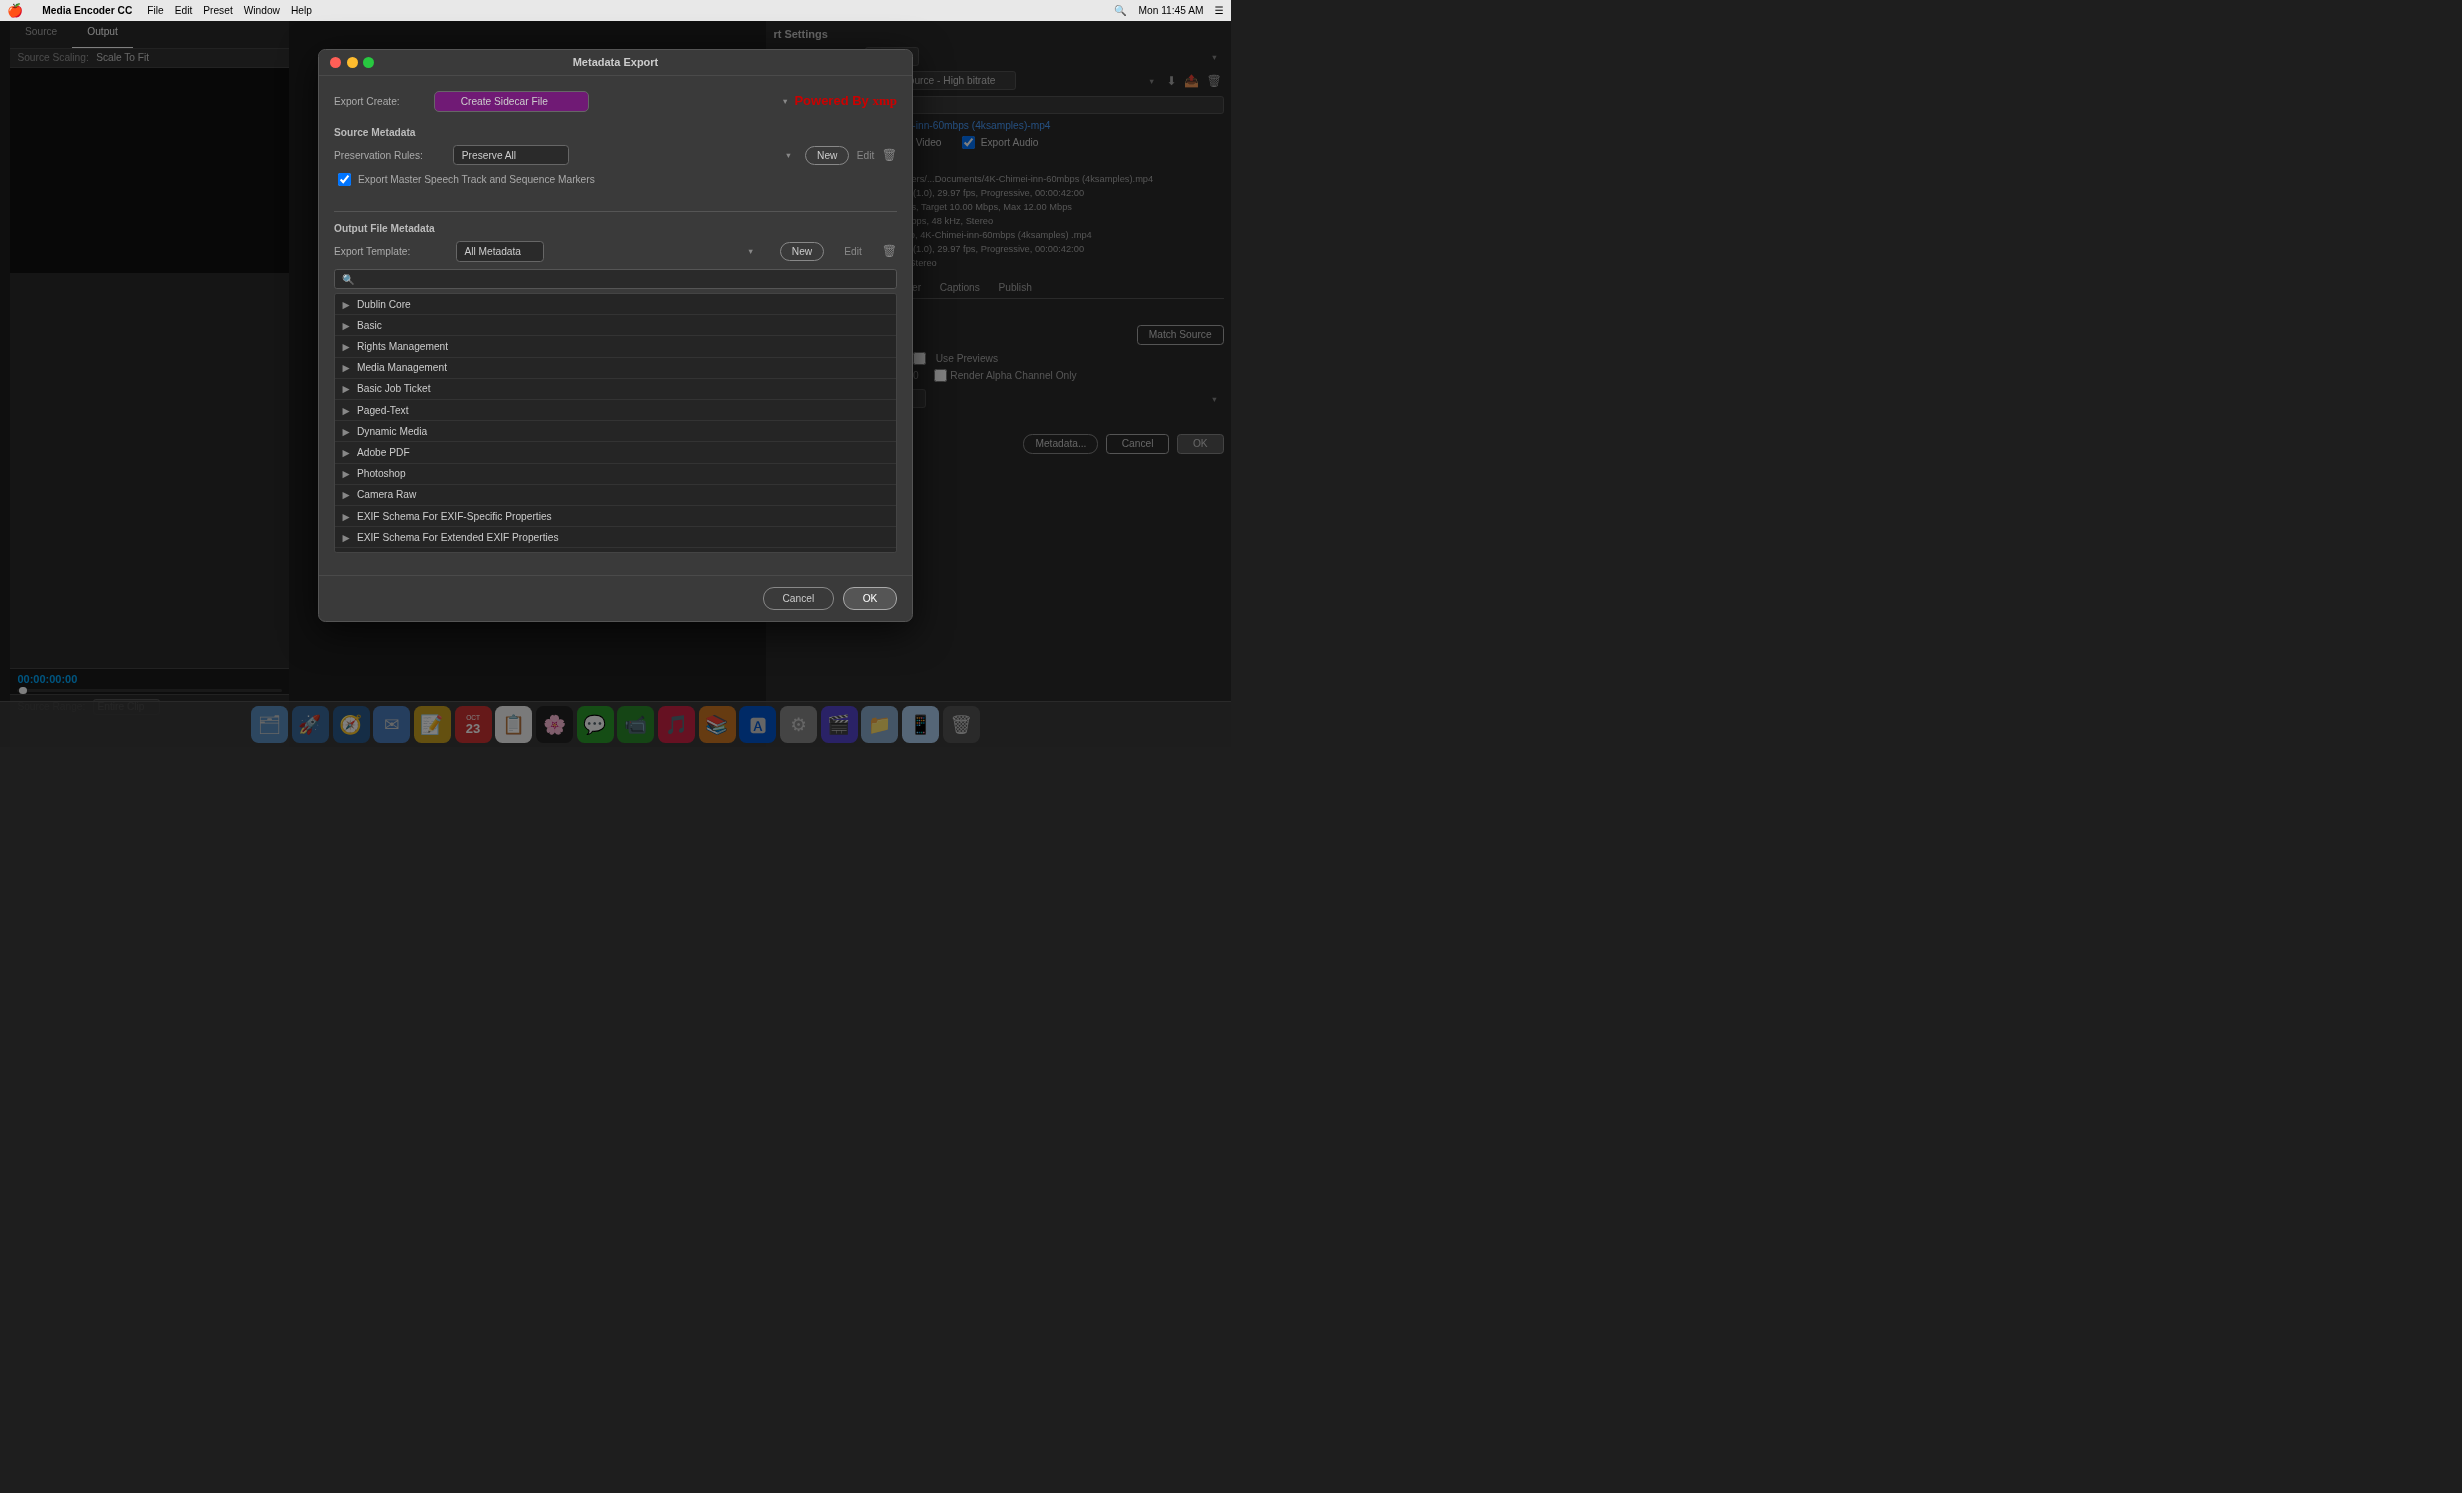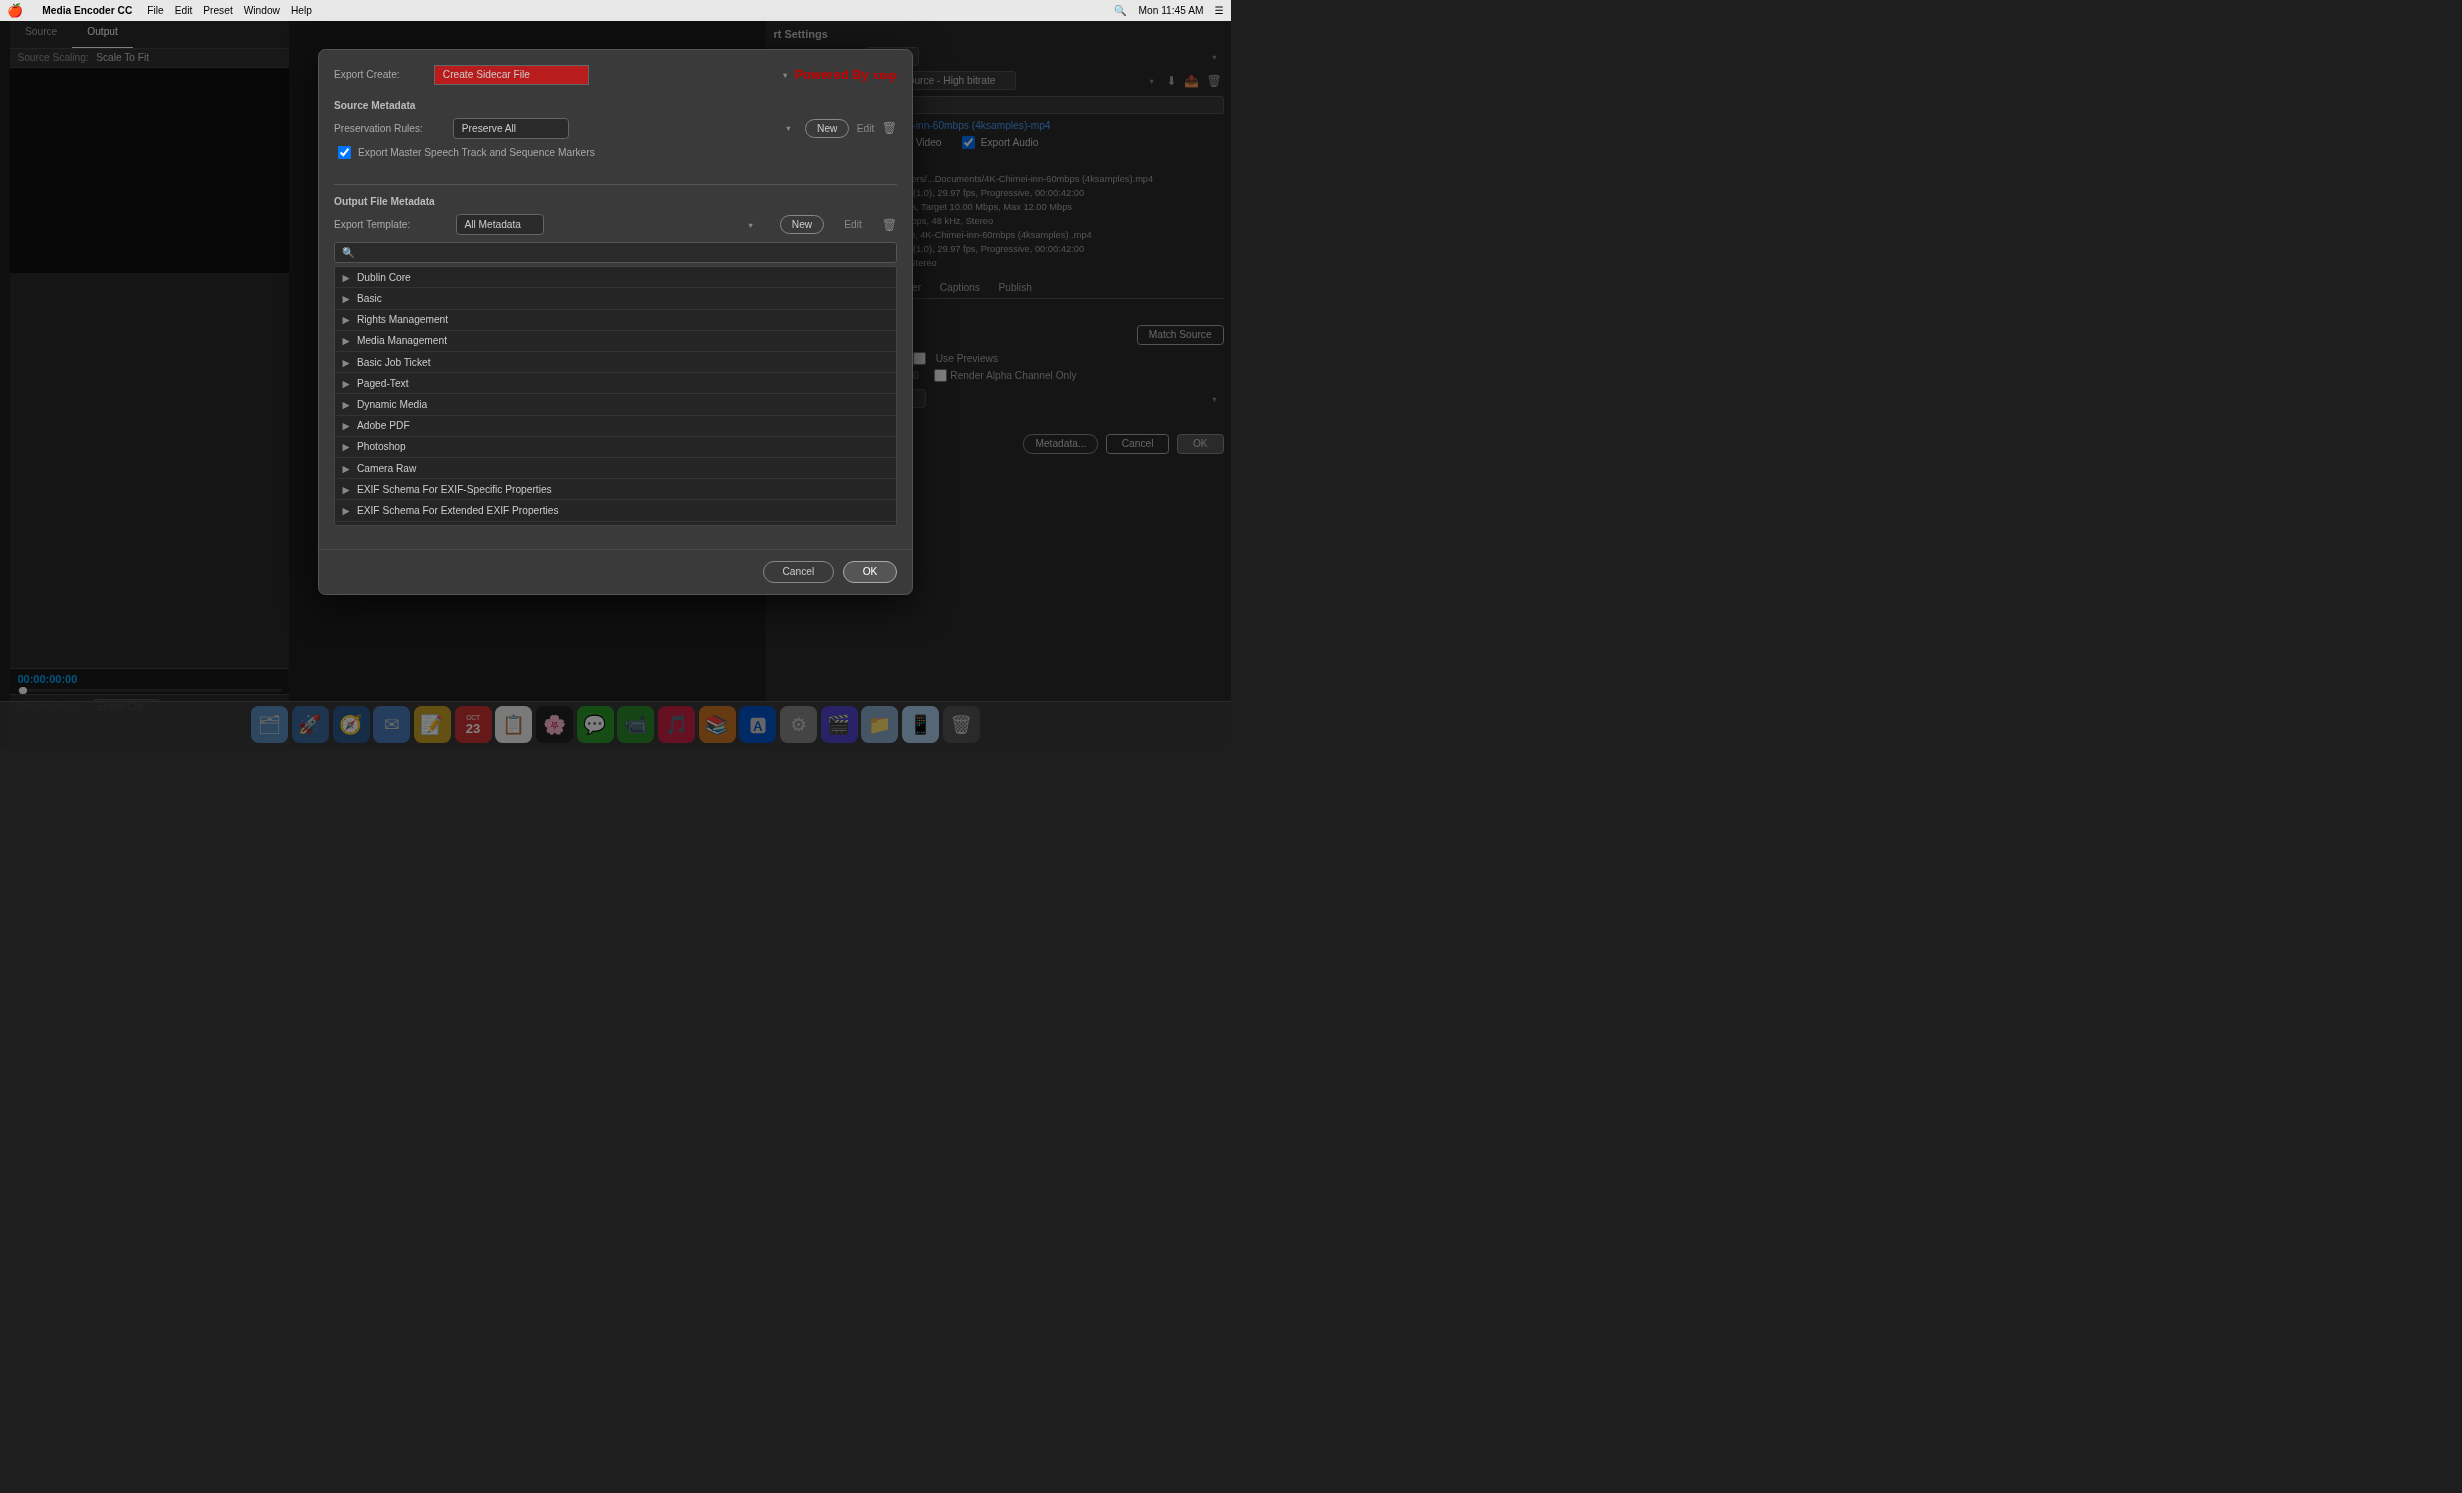--- a/index.html
+++ b/index.html
@@ -321,29 +321,30 @@
 
     .modal-body { padding: 15px; }
 
     .export-options-row {
       display: flex;
       align-items: center;
       margin-bottom: 15px;
     }
     .export-options-label { color: #aaa; font-size: 10.2px; margin-right: 7.4px; width: 93px; }
     .export-options-select {
-      background: #b91c1c;
+      background: #701a75;
       border: 0.9px solid #666;
       color: #ccc;
       padding: 3.7px 22px 3.7px 7.4px;
       font-size: 10.2px;
-      border-radius: 0;
+      border-radius: 5px;
       appearance: none;
       cursor: pointer;
       flex: 1;
+      text-align: center;
     }
     .xmp-logo {
       margin-left: auto;
       font-size: 9.3px;
       color: #aaa;
     }
     .xmp-logo span { color: #cc0000; font-weight: bold; font-size: 13px; }
 
     .section-header {
       font-size: 10.2px;
@@ -698,20 +699,28 @@
 
     <div class="cancel-ok-row">
       <button class="metadata-btn">Metadata...</button>
       <button class="bottom-btn">Cancel</button>
       <button class="bottom-btn primary">OK</button>
     </div>
   </div>
 
   <div class="modal-overlay">
     <div class="metadata-modal">
+      <div class="modal-titlebar">
+        <div class="modal-traffic-lights">
+          <div class="traffic-light tl-red"></div>
+          <div class="traffic-light tl-yellow"></div>
+          <div class="traffic-light tl-green"></div>
+        </div>
+        <div class="modal-title">Metadata Export</div>
+      </div>
 
       <div class="modal-body">
         <div class="export-options-row">
           <span class="export-options-label">Export Create:</span>
           <div class="select-wrapper">
             <select class="export-options-select">
               <option>Create Sidecar File</option>
               <option>Embed and Create Sidecar</option>
               <option>Embed</option>
             </select>

